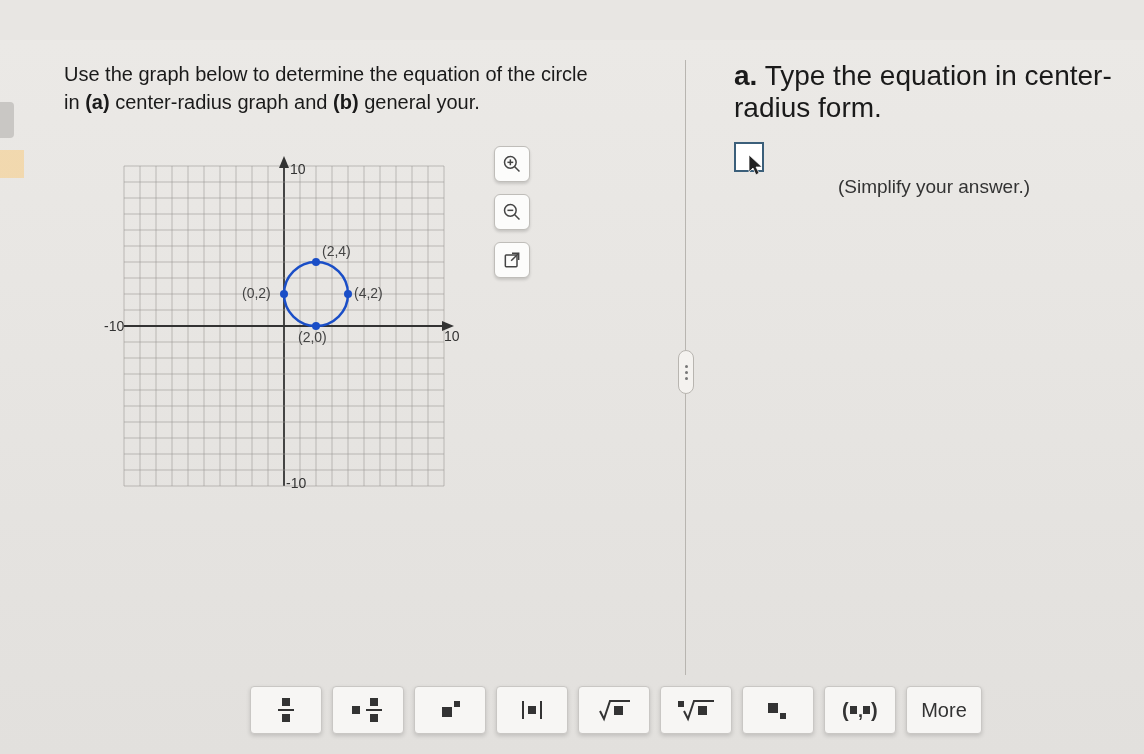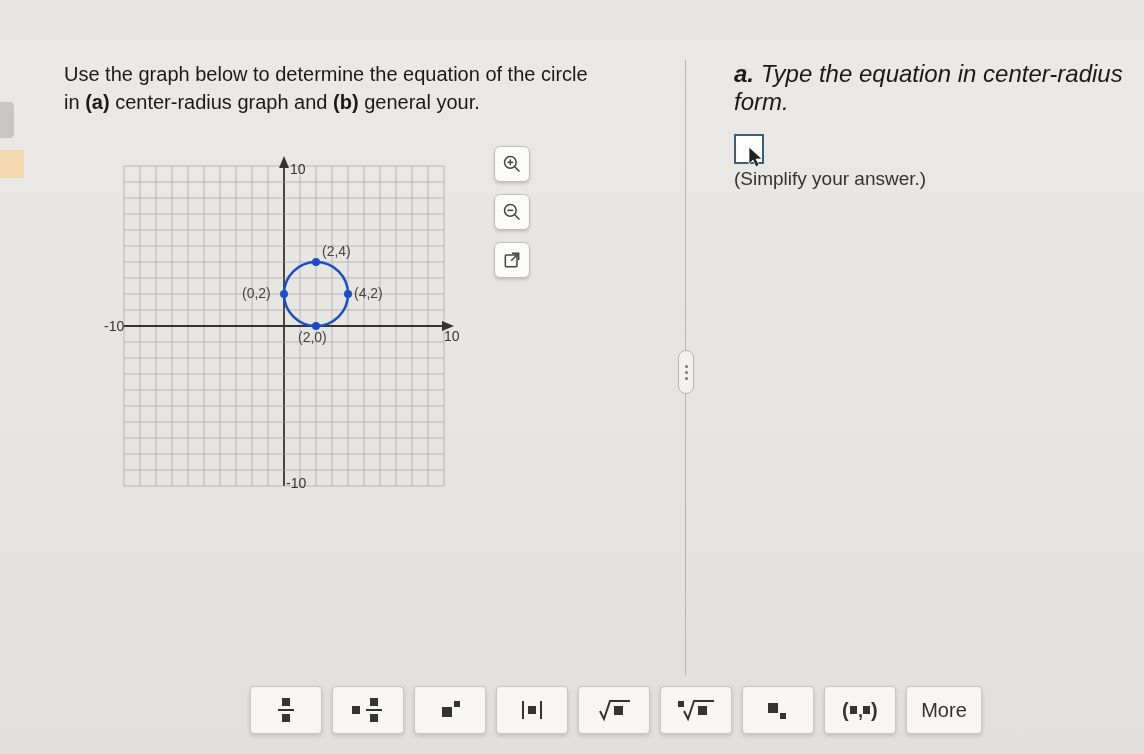--- a/index.html
+++ b/index.html
@@ -65,24 +65,23 @@
     border-radius: 6px;
     display: flex;
     align-items: center;
     justify-content: center;
     box-shadow: 0 2px 3px rgba(0,0,0,.15);
     cursor: pointer;
   }
   .tool-btn svg { width: 20px; height: 20px; stroke: #444; fill: none; stroke-width: 1.8; }
 
   .part-a {
-    font-size: 24px;
+    font-size: 28px;
     color: #1a1a1a;
     margin-bottom: 18px;
-    font-style: italic;
   }
   .answer-box-row {
     display: flex;
     align-items: flex-start;
     gap: 4px;
   }
   .answer-box {
     width: 30px;
     height: 30px;
     background: #fff;
@@ -92,20 +91,21 @@
   }
   .answer-box .cursor-arrow {
     position: absolute;
     left: 12px;
     top: 10px;
   }
   .simplify-hint {
     font-size: 19px;
     color: #333;
     margin-top: 4px;
+    text-align: center;
   }
 
   .divider {
     position: absolute;
     left: 685px;
     top: 20px;
     width: 1px;
     height: 615px;
     background: #b8b5b0;
   }

